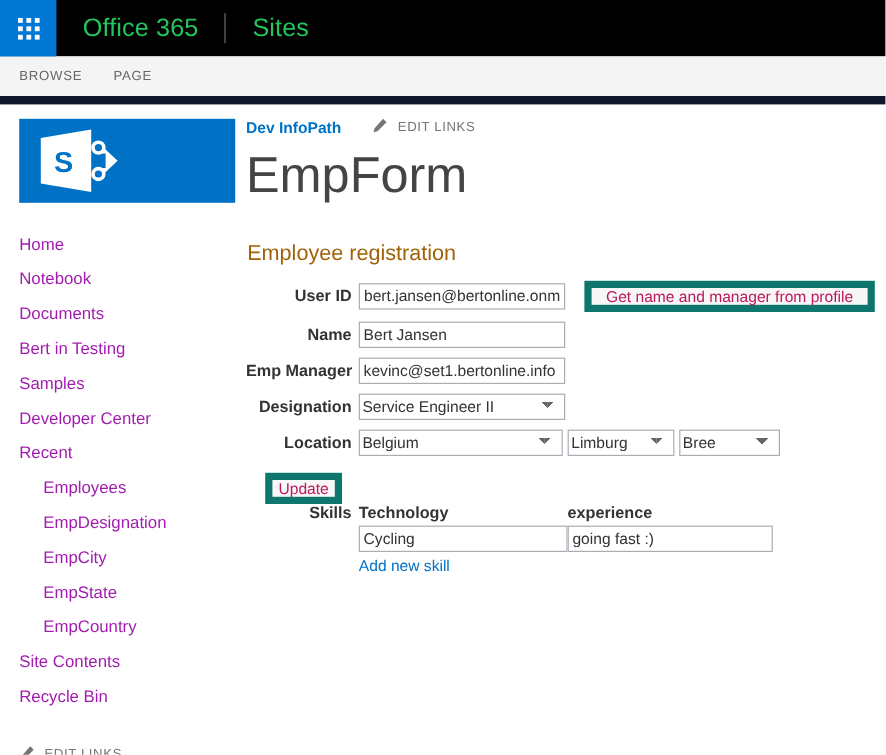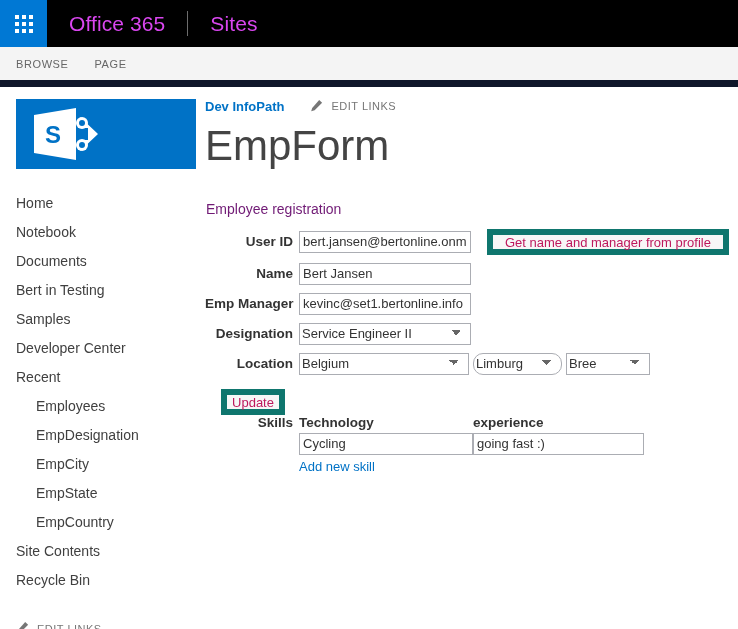--- a/index.html
+++ b/index.html
@@ -31,21 +31,21 @@
   }
   #waffle-grid {
     width: 18px; height: 18px;
     display: grid;
     grid-template-columns: repeat(3, 4px);
     grid-template-rows: repeat(3, 4px);
     gap: 3px;
   }
   #waffle-grid i { background: #ffffff; display: block; width: 4px; height: 4px; }
   .suite-label {
-    color: #d946ef;
+    color: #22c55e;
     font-size: 21px;
     font-weight: 300;
     display: flex;
     align-items: center;
     padding: 0 22px;
     white-space: nowrap;
     letter-spacing: .1px;
   }
   #suite-divider {
     width: 1px;
@@ -90,21 +90,21 @@
     height: 70px;
     background: #0072c6;
     position: relative;
     overflow: hidden;
   }
   #logo-svg { position: absolute; left: 16px; top: 8px; }
 
   #nav { margin-top: 20px; }
   .nav-item {
     font-size: 14px;
-    color: #404040;
+    color: #a21caf;
     padding: 6px 0 7px 0;
     cursor: pointer;
     white-space: nowrap;
   }
   .nav-item.sub { padding-left: 20px; }
 
   #edit-links-bottom {
     margin-top: 26px;
     display: flex;
     align-items: center;
@@ -148,23 +148,23 @@
   #page-title {
     font-size: 42px;
     font-weight: 300;
     color: #444444;
     line-height: 1.18;
     margin: 0 0 30px 0;
     white-space: nowrap;
   }
 
   #form-heading {
-    font-size: 14px;
+    font-size: 18px;
     font-weight: 400;
-    color: #701a75;
+    color: #a16207;
     margin: 0 17px 12px 1px;
   }
 
   
   .form-row {
     display: flex;
     align-items: center;
     margin-bottom: 8px;
   }
   .field-label {
@@ -203,21 +203,21 @@
       linear-gradient(45deg, transparent 50%, #666 50%),
       linear-gradient(135deg, #666 50%, transparent 50%);
     background-position:
       calc(100% - 14px) calc(50% - 1px),
       calc(100% - 9px) calc(50% - 1px);
     background-size: 5px 5px, 5px 5px;
     background-repeat: no-repeat;
   }
   .sel.w-desig { width: 172px; }
   .sel.w-country { width: 170px; }
-  .sel.w-state { width: 89px; margin-left: 4px; border-radius: 10px; }
+  .sel.w-state { width: 89px; margin-left: 4px; }
   .sel.w-city { width: 84px; margin-left: 4px; }
 
   .btn {
     border: 6px solid #0f766e;
     background: #f7f7f7;
     font-family: "Liberation Sans", sans-serif;
     font-size: 13px;
     color: #be185d;
     height: 26px;
     padding: 0 12px;

